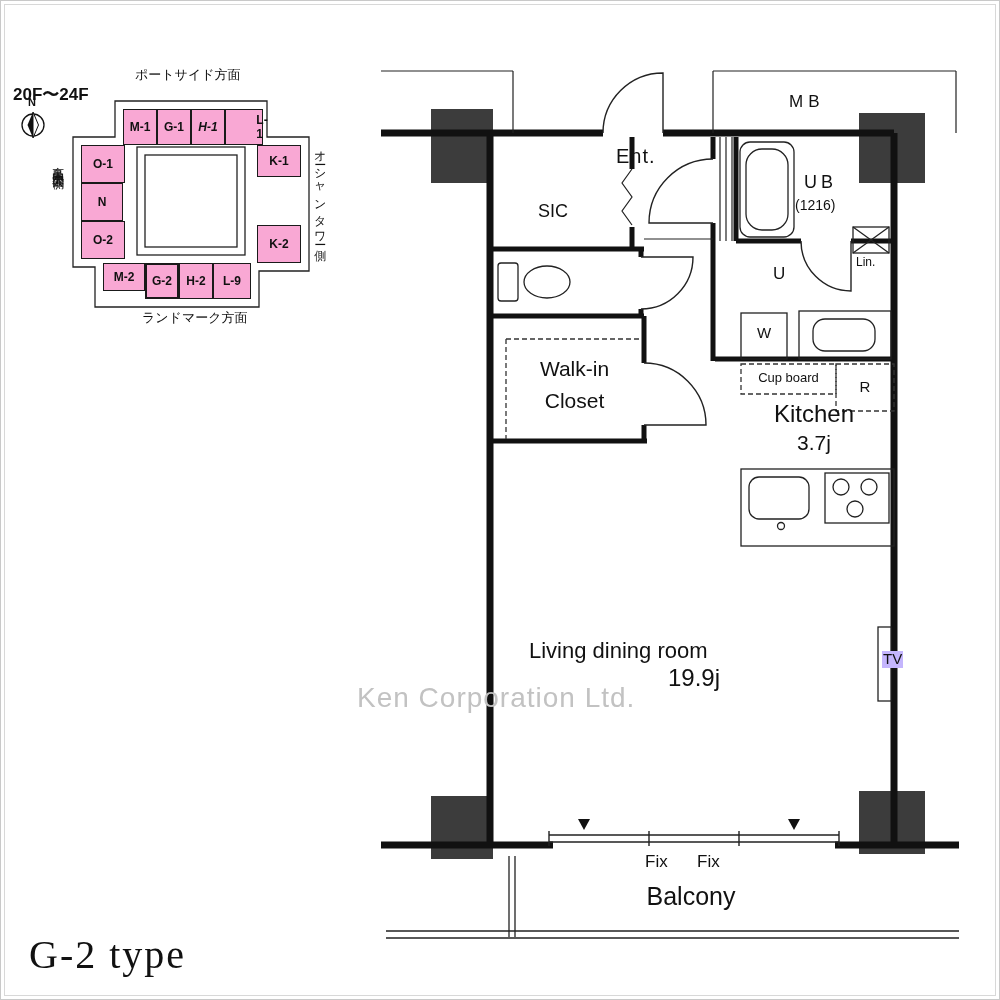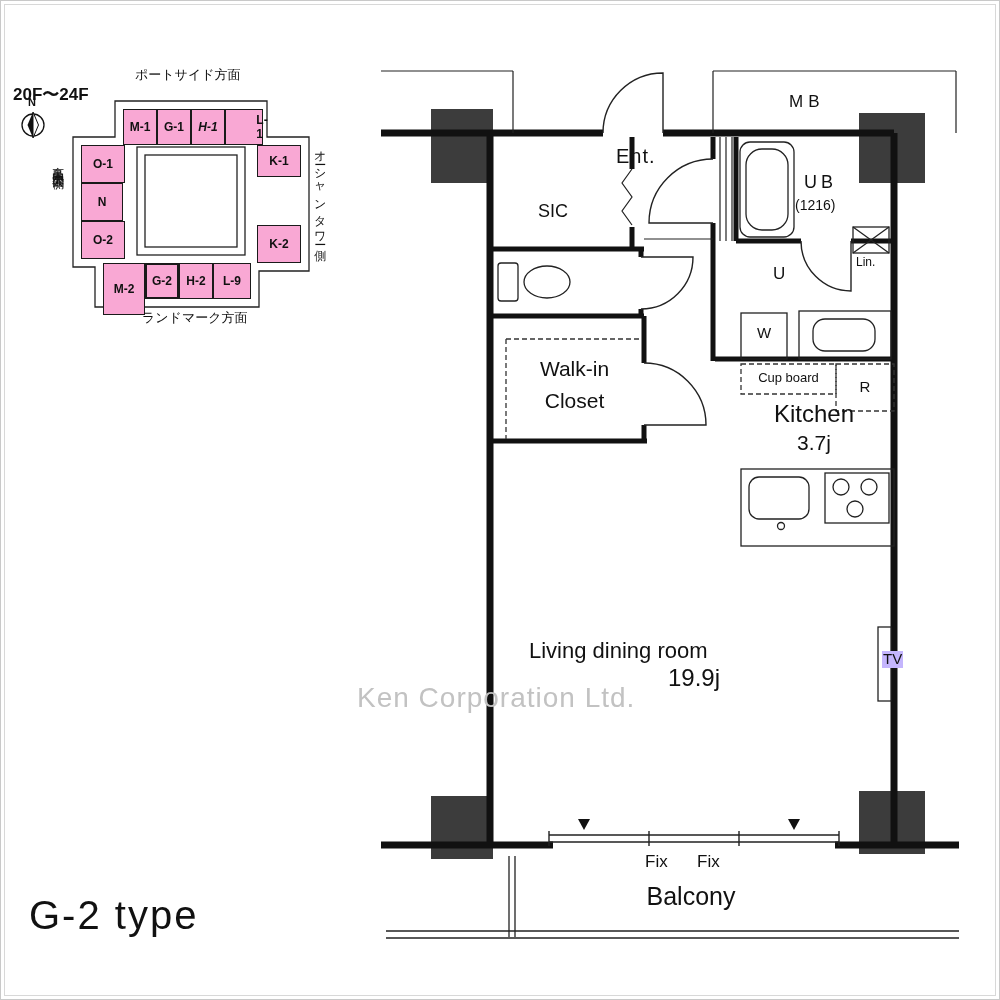--- a/index.html
+++ b/index.html
@@ -11,21 +11,21 @@
   .inner-frame{position:absolute;inset:3px;border:1px solid #d8d8d8;pointer-events:none;}
   svg{position:absolute;left:0;top:0;}
   .lbl{position:absolute;white-space:nowrap;color:#111;line-height:1.1;}
   .vert{writing-mode:vertical-rl;letter-spacing:2px;}
   .cell{
     position:absolute;border:1.4px solid #1a1a1a;background:#f9a8d4;box-sizing:border-box;
     display:flex;align-items:center;justify-content:center;
     font-size:12px;font-weight:bold;
   }
   .cell-hl{border-width:2.2px;}
-  .mono{font-family:Liberation Sans, sans-serif;}
+  .mono{font-family:Liberation Serif, serif;margin-top:40px;}
   .watermark{color:#c2c2c2;letter-spacing:1px;}
 </style>
 </head>
 <body>
 
 <div class="page">
   <div class="inner-frame"></div>
 
   <svg width="998" height="998" viewBox="0 0 998 998">
 
@@ -141,21 +141,21 @@
     </div>
   <div class="cell" style="left:80px;top:144px;width:44px;height:38px;">
       <span>O-1</span>
     </div>
   <div class="cell" style="left:80px;top:182px;width:42px;height:38px;">
       <span>N</span>
     </div>
   <div class="cell" style="left:80px;top:220px;width:44px;height:38px;">
       <span>O-2</span>
     </div>
-  <div class="cell" style="left:102px;top:262px;width:42px;height:52px;">
+  <div class="cell" style="left:102px;top:262px;width:42px;height:28px;">
       <span>M-2</span>
     </div>
   <div class="cell cell-hl" style="left:144px;top:262px;width:34px;height:36px;">
       <span>G-2</span>
     </div>
   <div class="cell" style="left:178px;top:262px;width:34px;height:36px;">
       <span>H-2</span>
     </div>
   <div class="cell" style="left:212px;top:262px;width:38px;height:36px;">
       <span>L-9</span>

